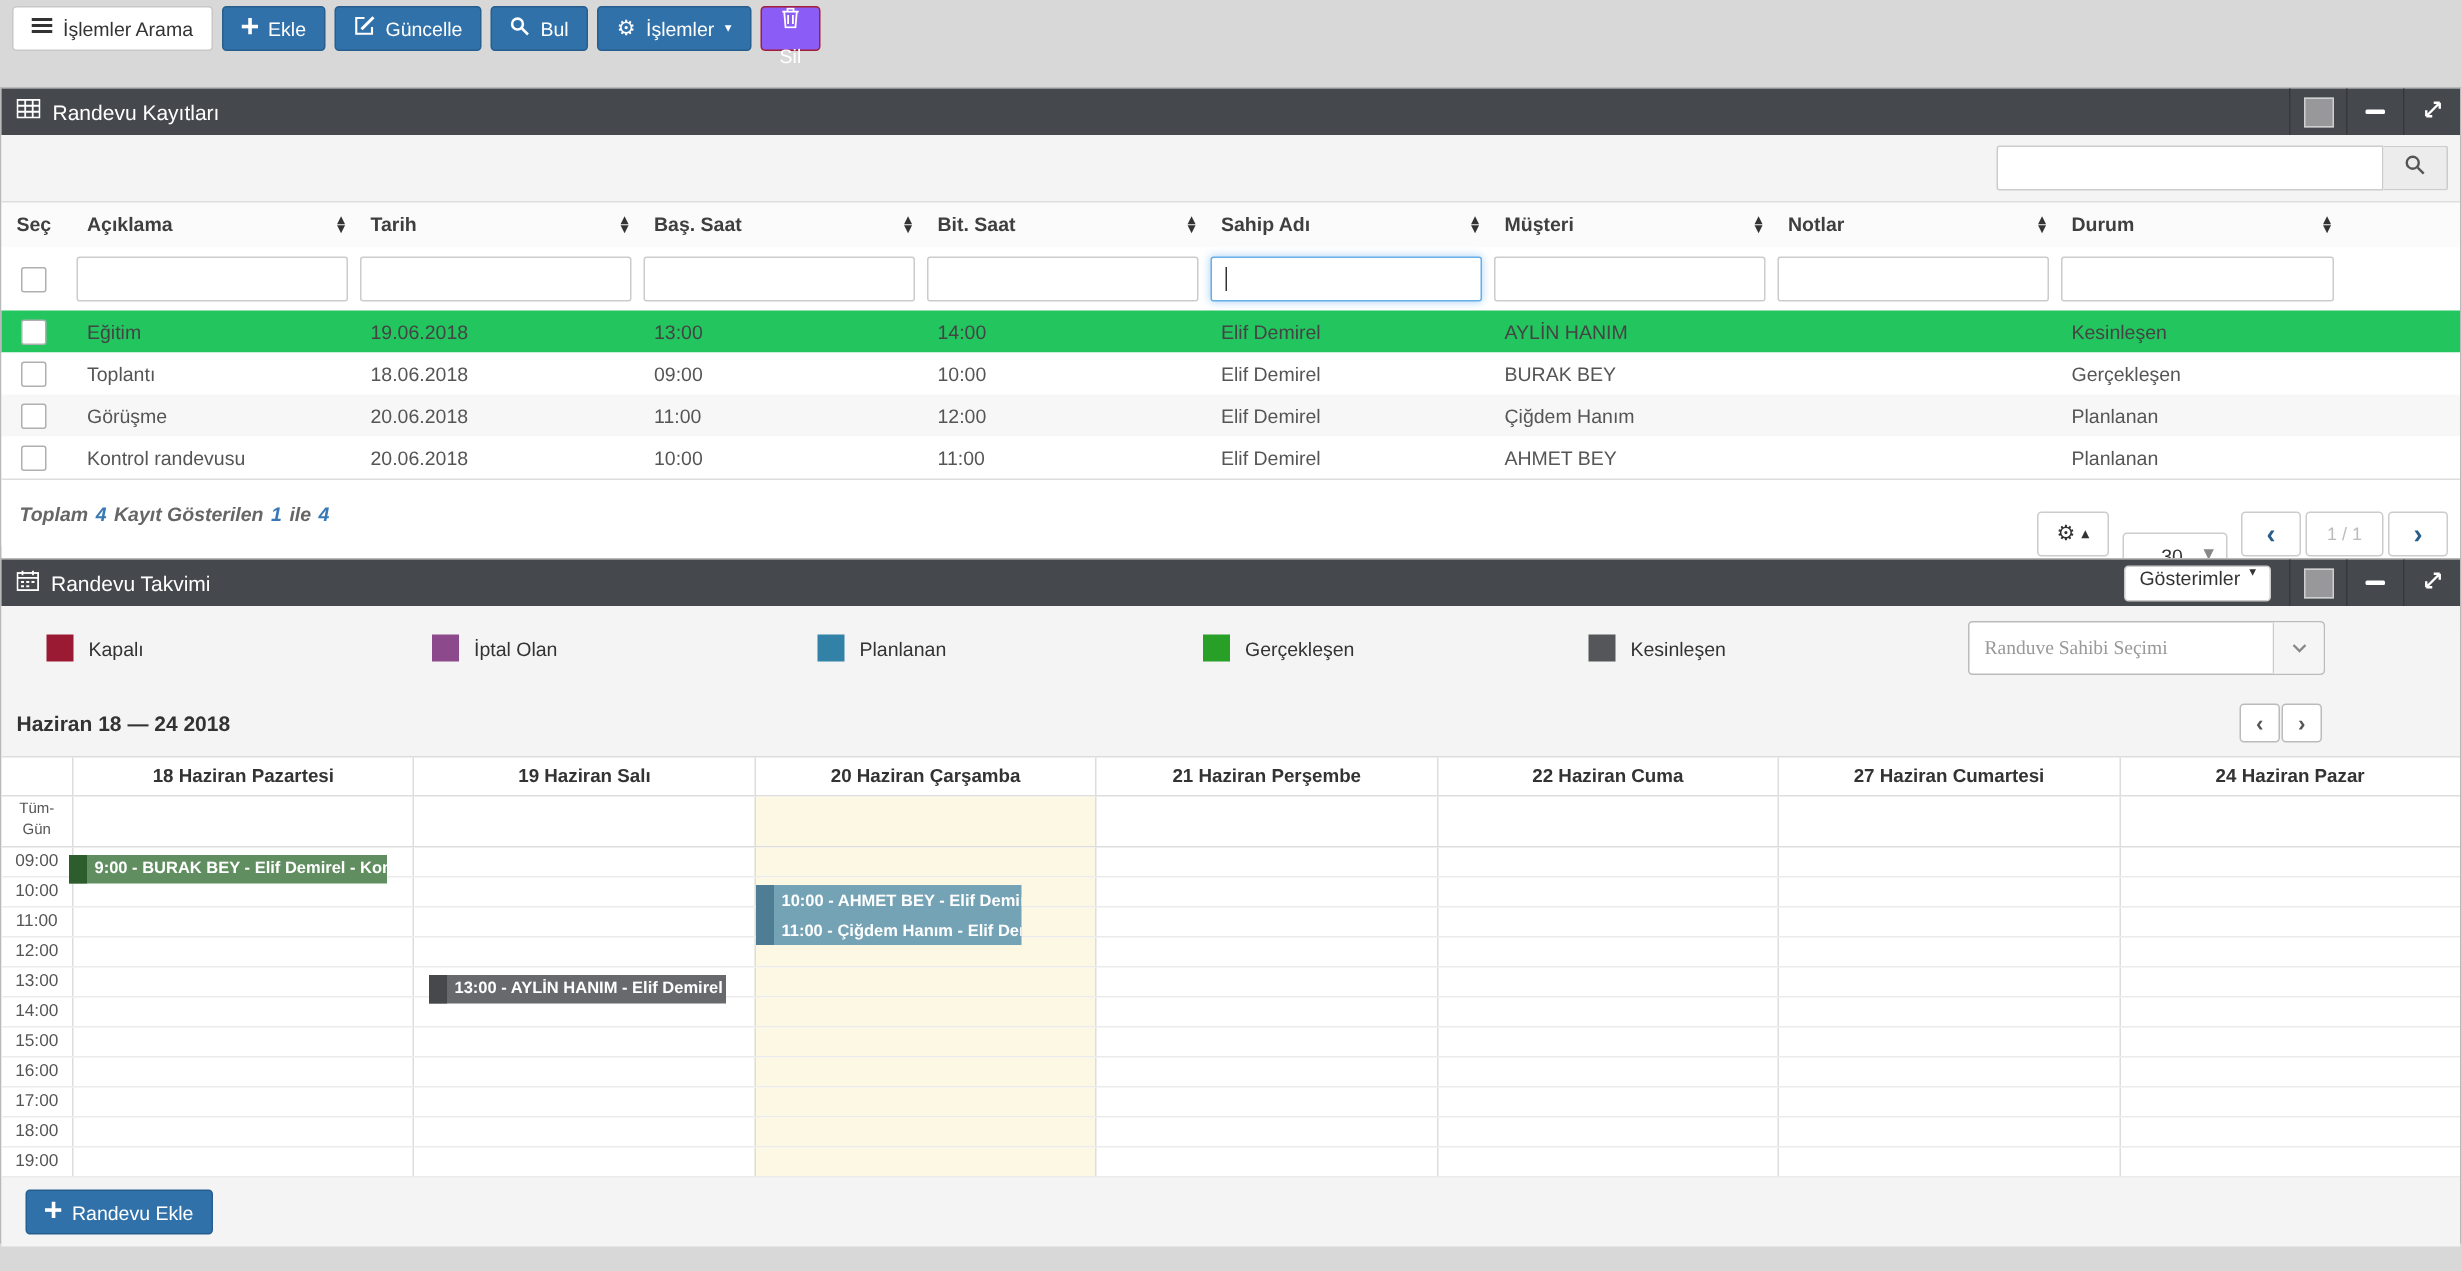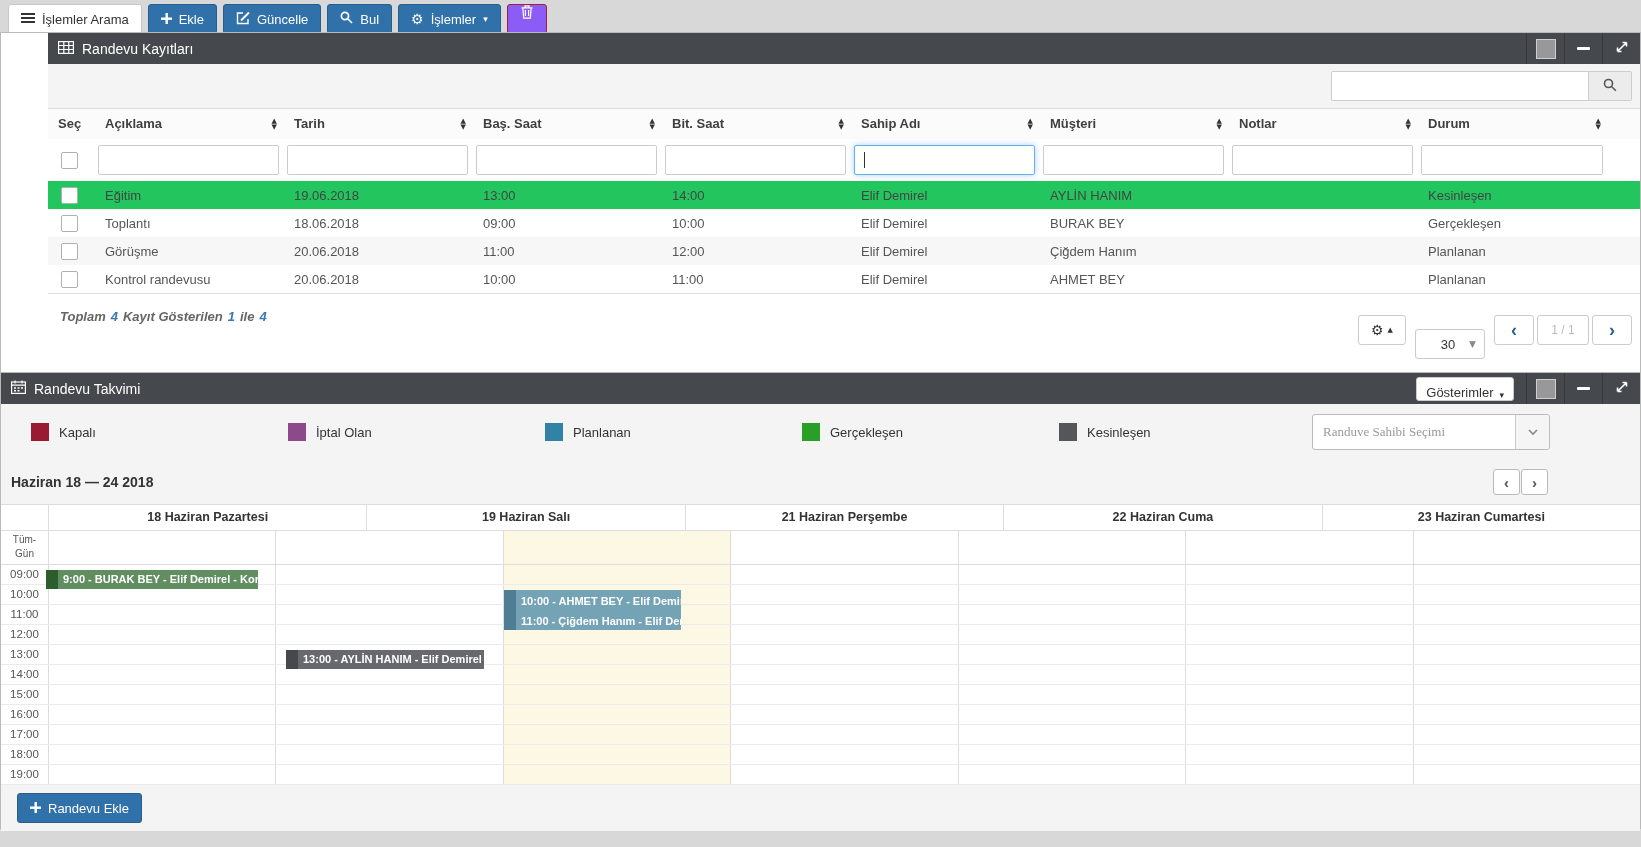--- a/index.html
+++ b/index.html
@@ -13,21 +13,21 @@
   .btn { height:30px; padding:0 12px; border-radius:3px; display:inline-flex;
     align-items:center; gap:7px; font-size:13px; border:1px solid transparent; cursor:pointer; }
   .btn-light { background:#fff; border-color:#c8c8c8; color:#333; }
   .btn-primary { background:#3071a9; border-color:#275e8d; color:#fff; }
   .btn-danger { background:#8b5cf6; border-color:#a31f36; color:#fff;flex-direction:column; }
   .caret-dn { font-size:9px; line-height:9px; }
 
   
   .panel { position:absolute; left:0; width:1641px; background:#fff;
     border:1px solid #b9b9b9; }
-  #panel1 { top:32px; height:363px;padding-left:47px; }
+  #panel1 { top:58px; height:363px; }
   #panel2 { top:372px; height:457px; background:#f4f4f4; }
   .phdr { height:31px; background:#45484d; color:#fff; display:flex;
     align-items:center; padding-left:10px; font-size:14px; }
   .phdr .ptitle { margin-left:8px; }
   .hdr-tools { margin-left:auto; display:flex; height:100%; align-items:stretch; }
   .tool { width:38px; display:flex; align-items:center; justify-content:center;
     border-left:1px solid #36383c; cursor:pointer; }
   .sq { width:20px; height:20px; background:#98989a; border:1px solid #cfcfcf; }
   .minus-bar { width:13px; height:3px; background:#fff; border-radius:1px; }
 
@@ -75,21 +75,21 @@
   .pbtn { height:30px; background:#fff; border:1px solid #ccc; border-radius:3px;
     display:flex; align-items:center; justify-content:center; cursor:pointer; color:#333; }
   .gear-btn { width:48px; gap:4px; }
   .size-sel { width:70px; position:relative; padding:0 18px 0 14px;margin-top:28px; }
   .size-sel .caret-sm { position:absolute; right:8px; color:#888; font-size:9px; }
   .nav-ch { font-size:18px; font-weight:bold; color:#2a5d8c; line-height:1; }
   .pind { width:52px; color:#bbb; font-size:12px; }
 
   
   .gster-btn { height:24px; background:#fff; border:1px solid #ccc; border-radius:3px;
-    color:#333; display:flex; align-items:flex-end; gap:6px; padding:0 9px; font-size:13px;
+    color:#333; display:flex; align-items:flex-start; gap:6px; padding:0 9px; font-size:13px;
     margin-right:12px; cursor:pointer; }
   .legend-row { height:56px; background:#f4f4f4; display:flex; align-items:center;
     padding-left:30px; position:relative; }
   .leg-item { width:257px; flex:none; display:flex; align-items:center; gap:10px; }
   .leg-sw { width:18px; height:18px; flex:none; }
   .owner-sel { position:absolute; right:90px; top:10px; width:238px; height:36px;
     background:#fff; border:1px solid #bbb; border-radius:3px; display:flex;
     align-items:center; cursor:pointer;font-family:Liberation Serif, serif; }
   .owner-sel .osel-txt { flex:1; padding-left:10px; color:#999; overflow:hidden; white-space:nowrap; }
   .osel-caret { width:34px; height:100%; border-left:1px solid #ccc; background:#f5f5f5;
@@ -447,23 +447,25 @@
       <div class="wnav-btn">‹</div>
       <div class="wnav-btn">›</div>
     </div>
   </div>
 
   <div class="cal-grid">
     <div class="dh-row">
       <div class="tcol"></div>
       <div class="dcol dh-cell">18 Haziran Pazartesi</div>
       <div class="dcol dh-cell">19 Haziran Salı</div>
+      <div class="dcol dh-cell">20 Haziran Çarşamba</div>
       <div class="dcol dh-cell">21 Haziran Perşembe</div>
       <div class="dcol dh-cell">22 Haziran Cuma</div>
-      <div class="dcol dh-cell">23 Haziran Cumartesi</div>
+      <div class="dcol dh-cell">27 Haziran Cumartesi</div>
+      <div class="dcol dh-cell">24 Haziran Pazar</div>
     </div>
 
     <div class="cal-body">
       <div class="ad-row">
         <div class="tcol ad-time">
           <div>Tüm-</div>
             <div>Gün</div>
         </div>
         <div class="dcol"></div>
         <div class="dcol"></div>

